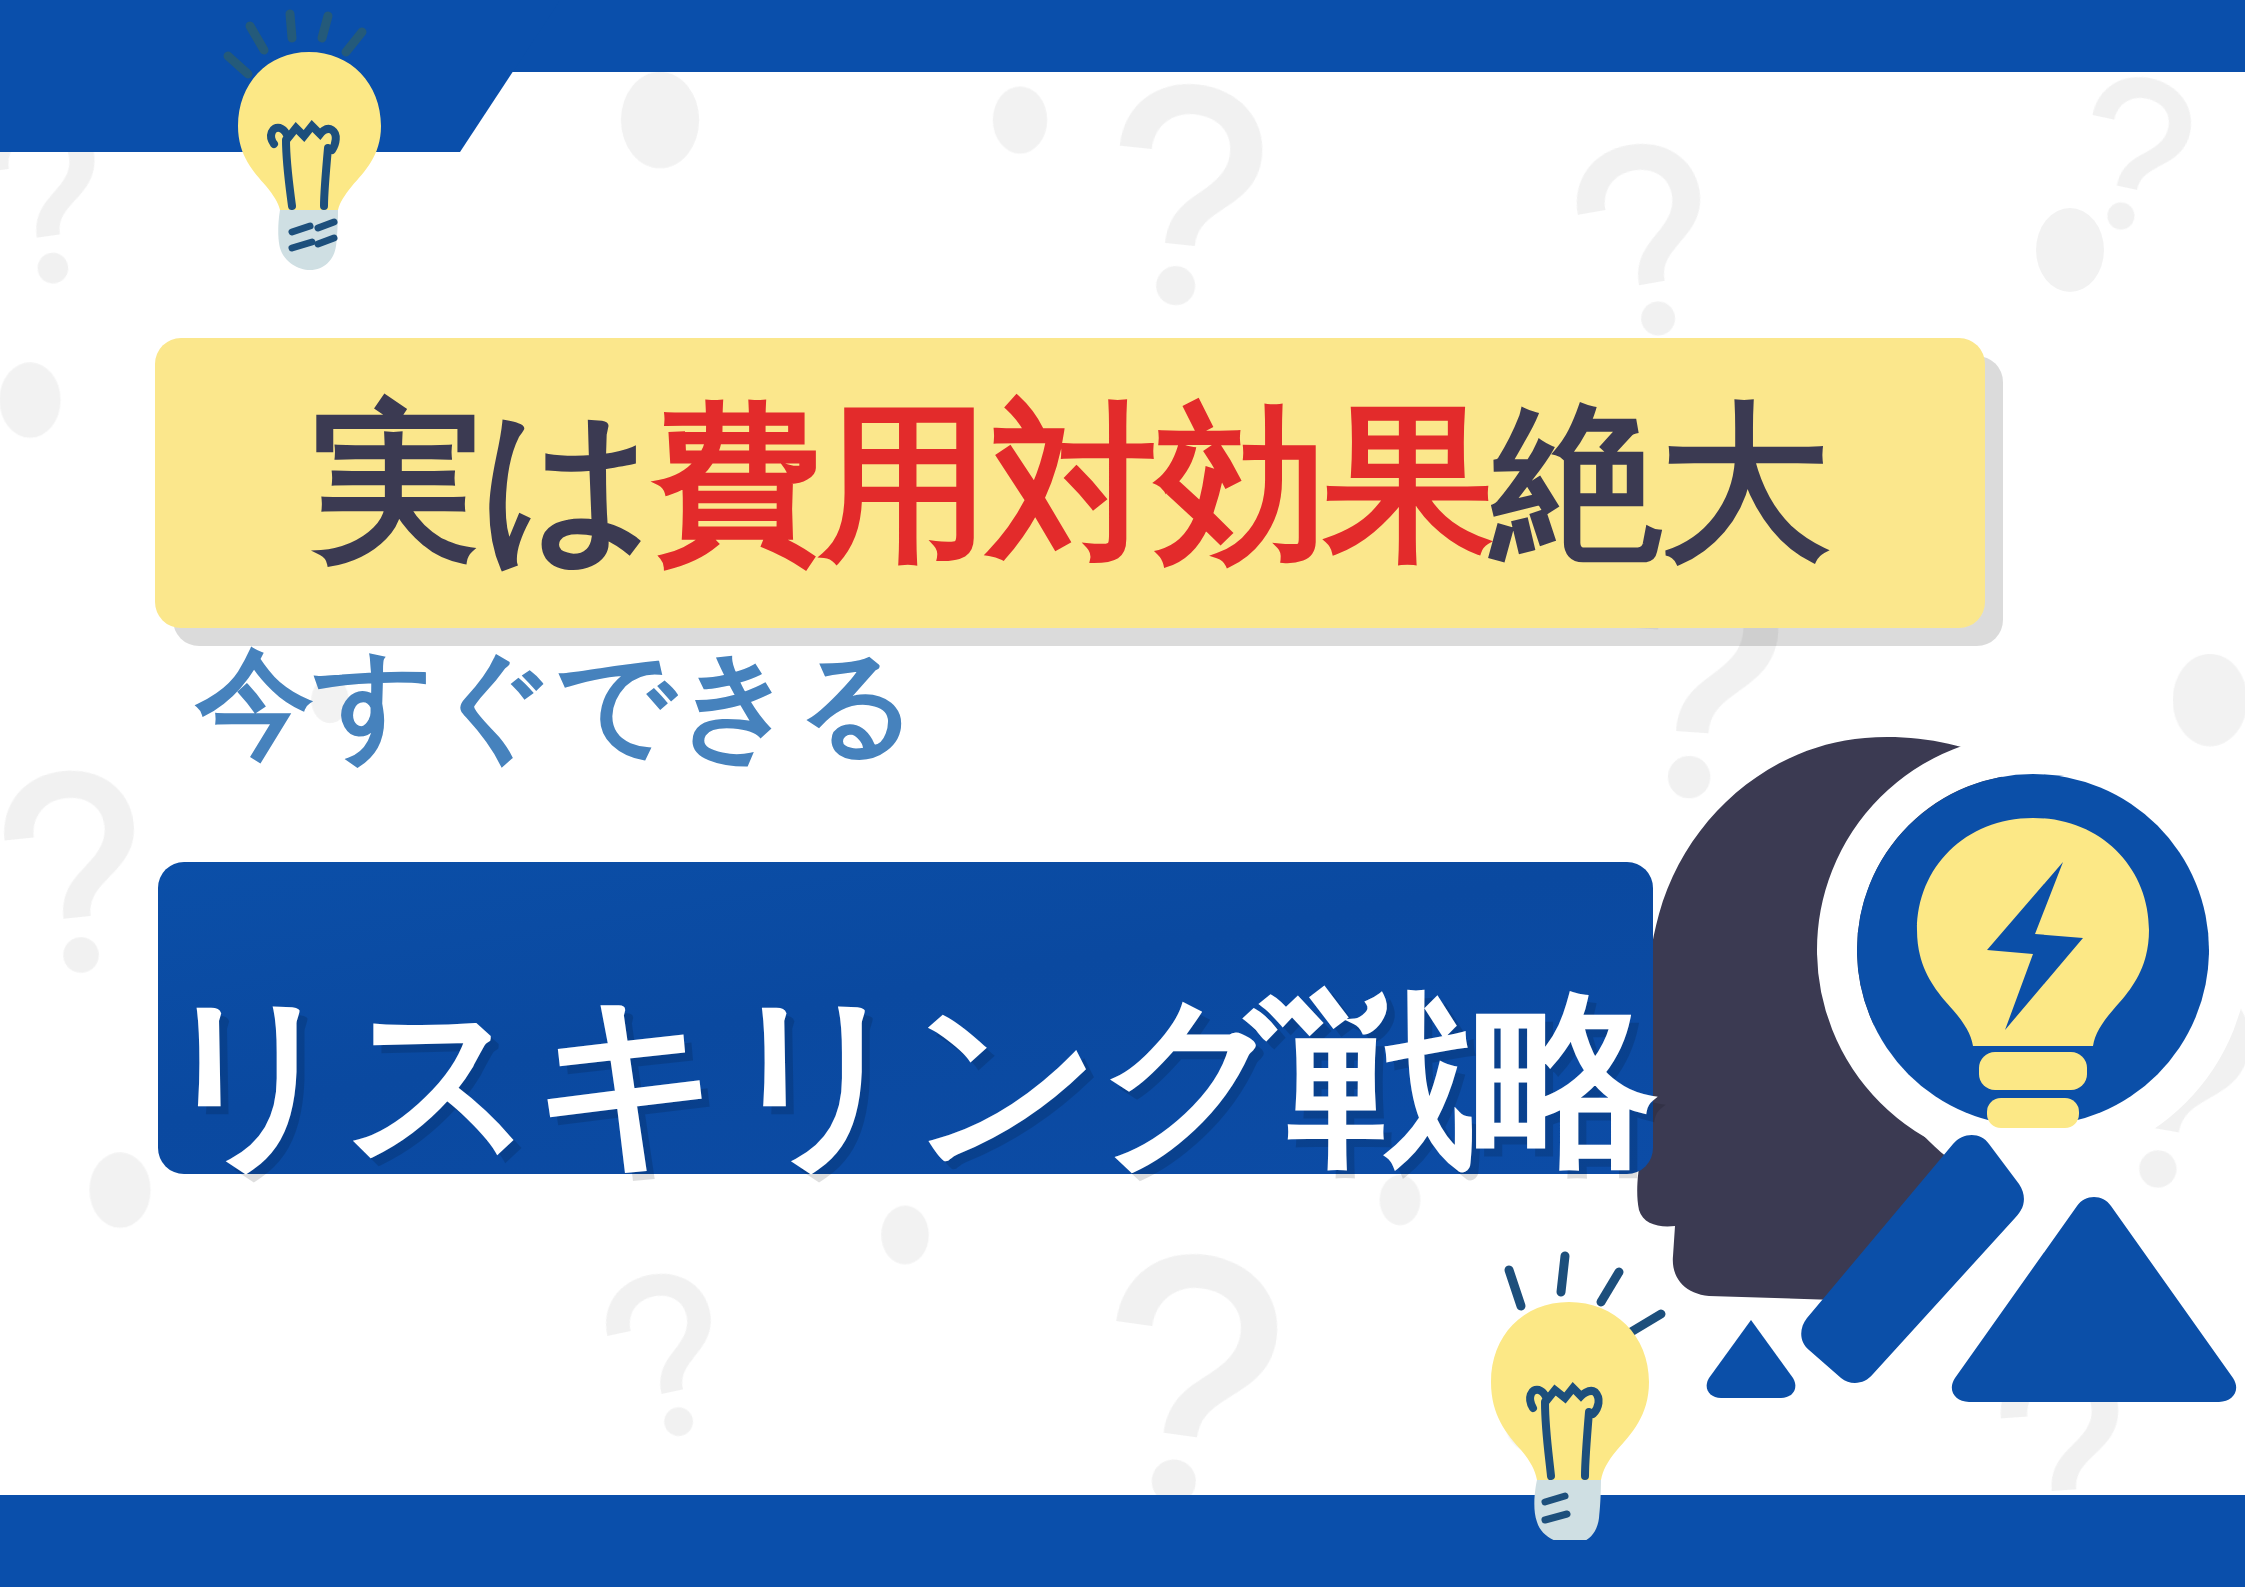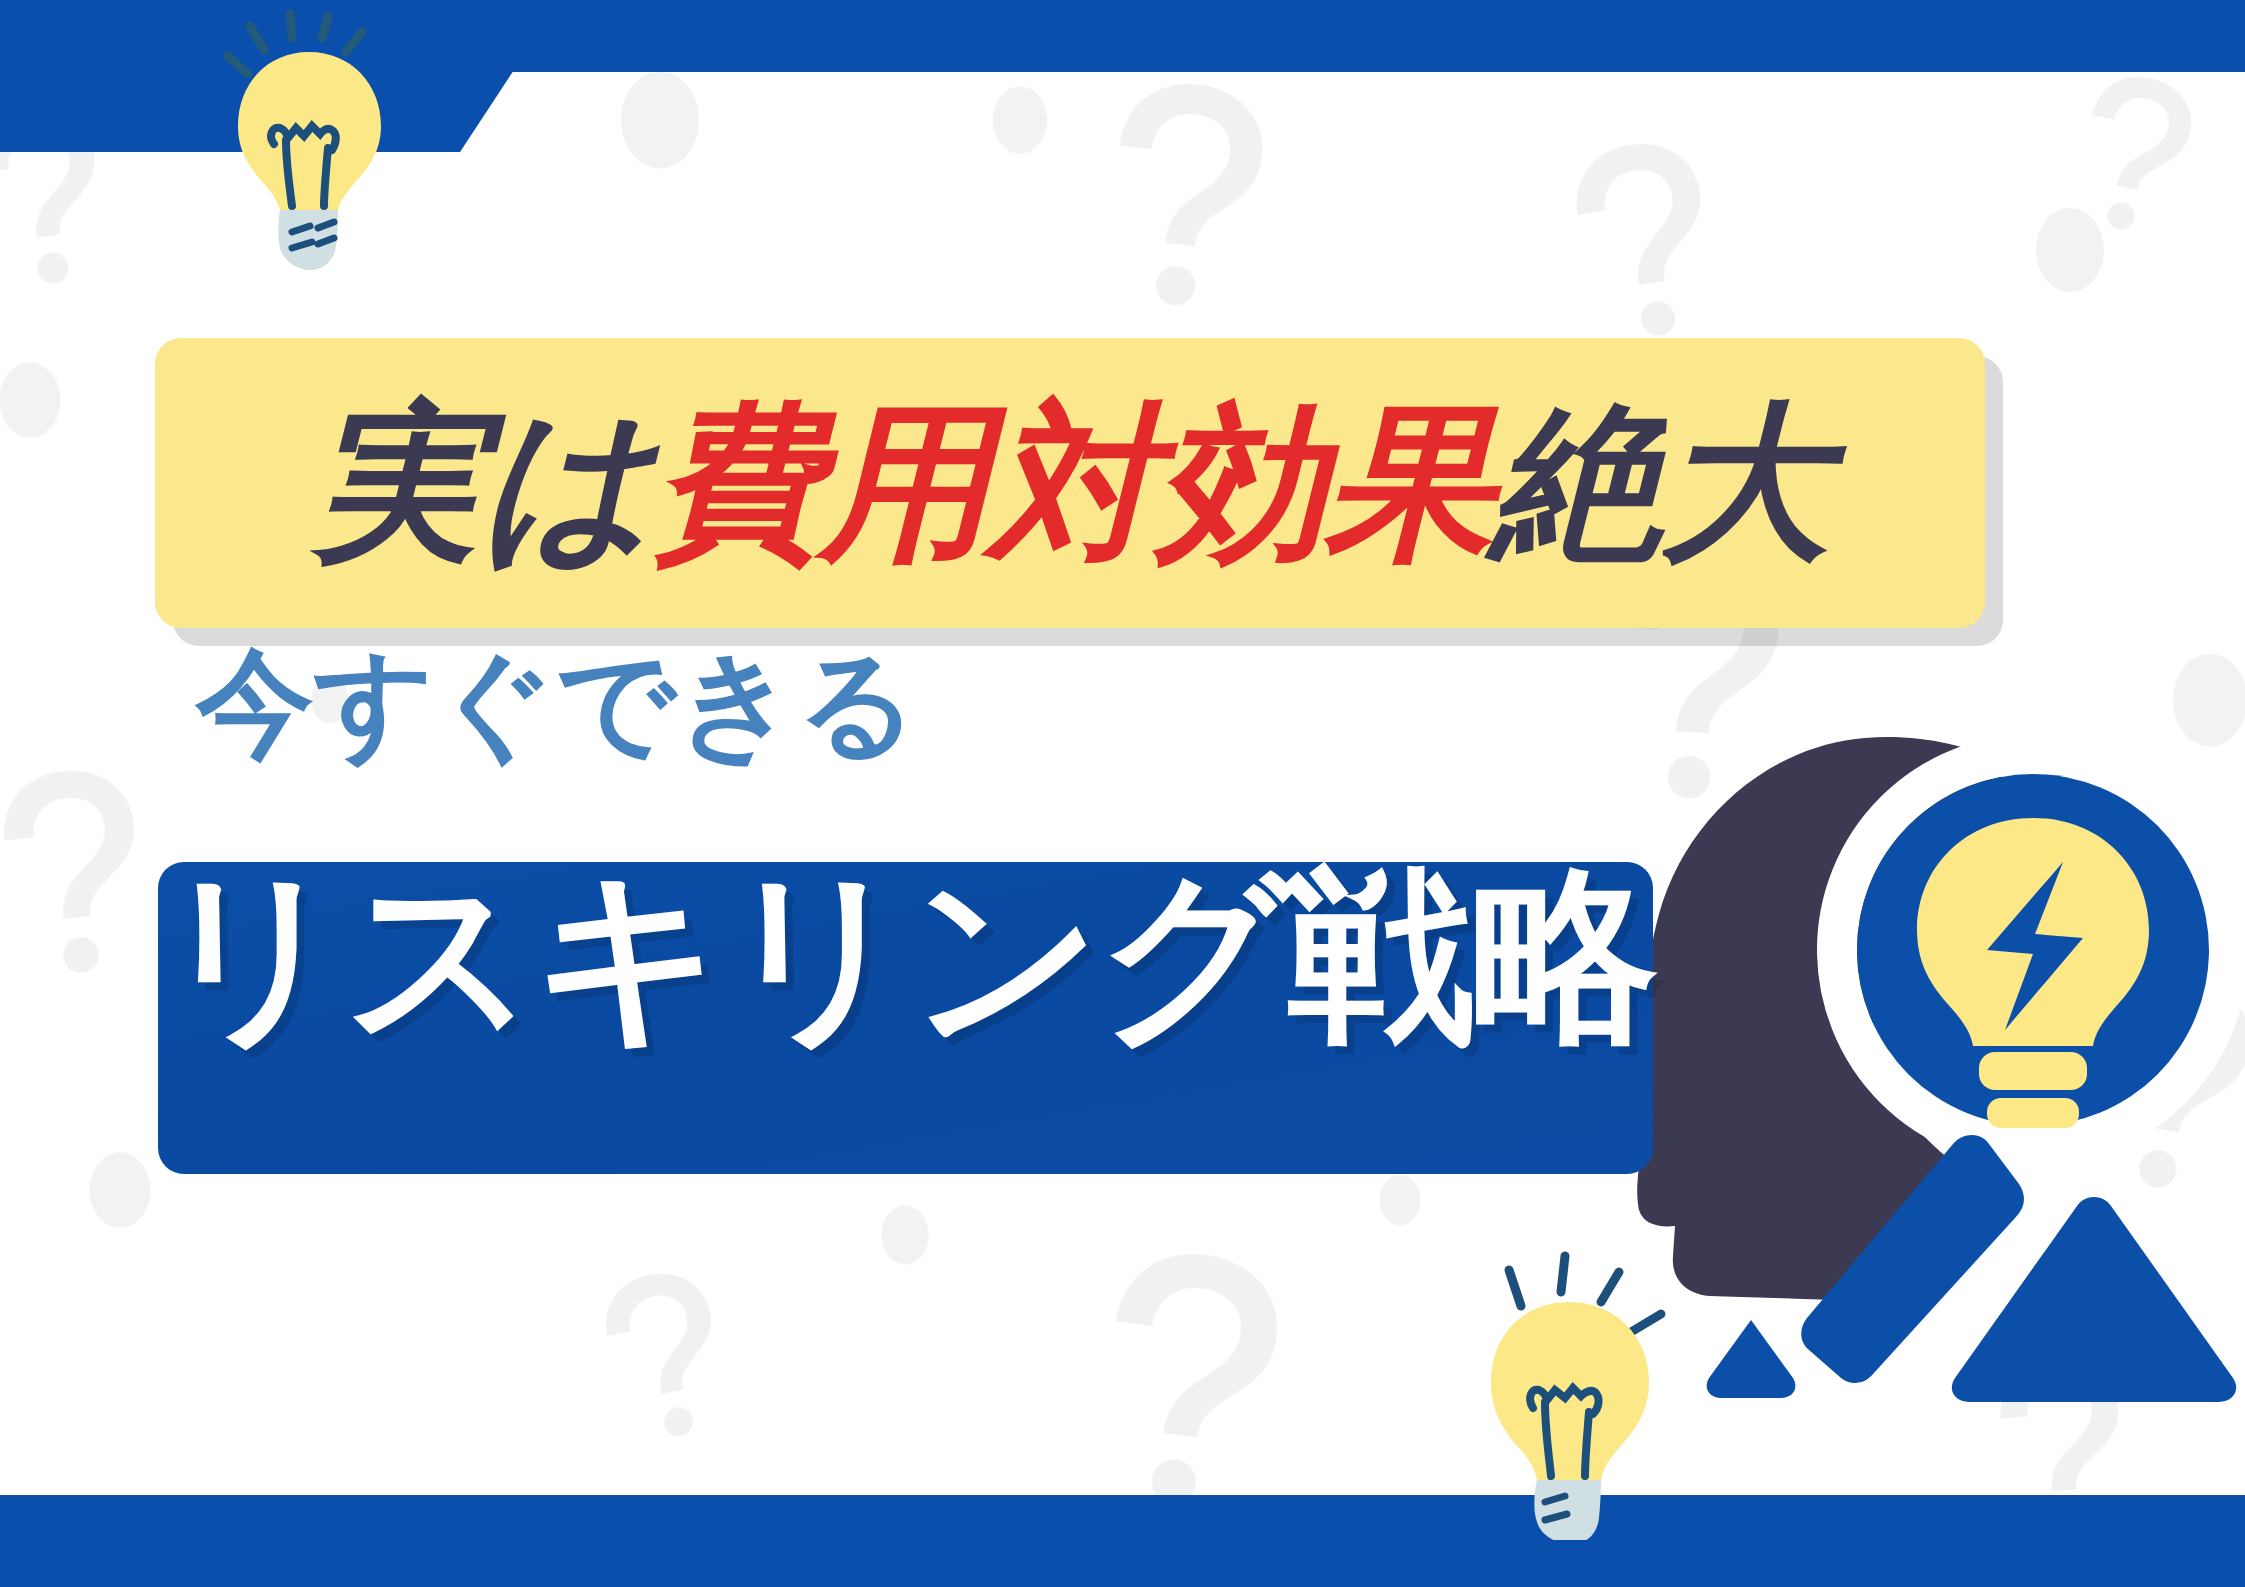--- a/index.html
+++ b/index.html
@@ -63,21 +63,21 @@
 
   
   .plate-yellow{
     position:absolute;
     left:155px;top:338px;
     width:1830px;height:290px;
     background:#fbe78c;
     border-radius:26px;
     box-shadow:18px 18px 0 rgba(0,0,0,0.14);
     z-index:5;
-    display:flex;align-items:center;justify-content:center;font-style:italic;
+    display:flex;align-items:center;justify-content:center;
   }
   .plate-yellow .headline{
     font-size:170px;
     font-weight:900;
     letter-spacing:-2px;
     line-height:1;
     white-space:nowrap;
     color:#3b3a52;
   }
   .headline .hl-red{color:#e32b2b;}
@@ -96,21 +96,21 @@
   }
 
   
   .plate-blue{
     position:absolute;
     left:158px;top:862px;
     width:1495px;height:312px;
     background:linear-gradient(170deg,#0b4fa8 0%,#0a49a0 45%,#0c4ca6 100%);
     border-radius:26px;
     z-index:5;
-    display:flex;align-items:flex-start;justify-content:center;
+    display:flex;align-items:flex-end;justify-content:center;
   }
   .plate-blue .headline2{
     font-size:188px;
     font-weight:900;
     line-height:1;
     letter-spacing:-4px;
     color:#ffffff;
     white-space:nowrap;
     text-shadow:8px 8px 0 rgba(0,0,0,0.13);
   }

